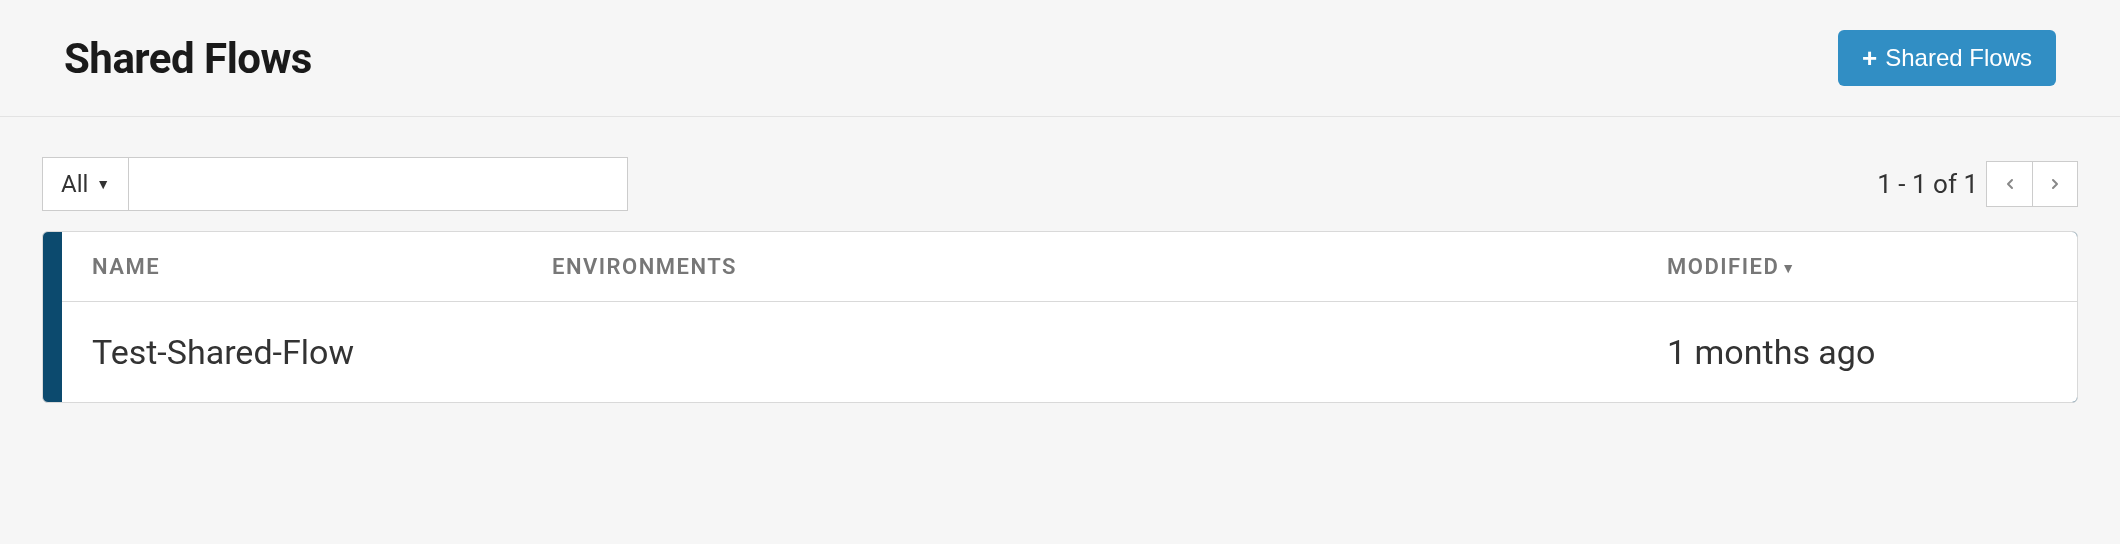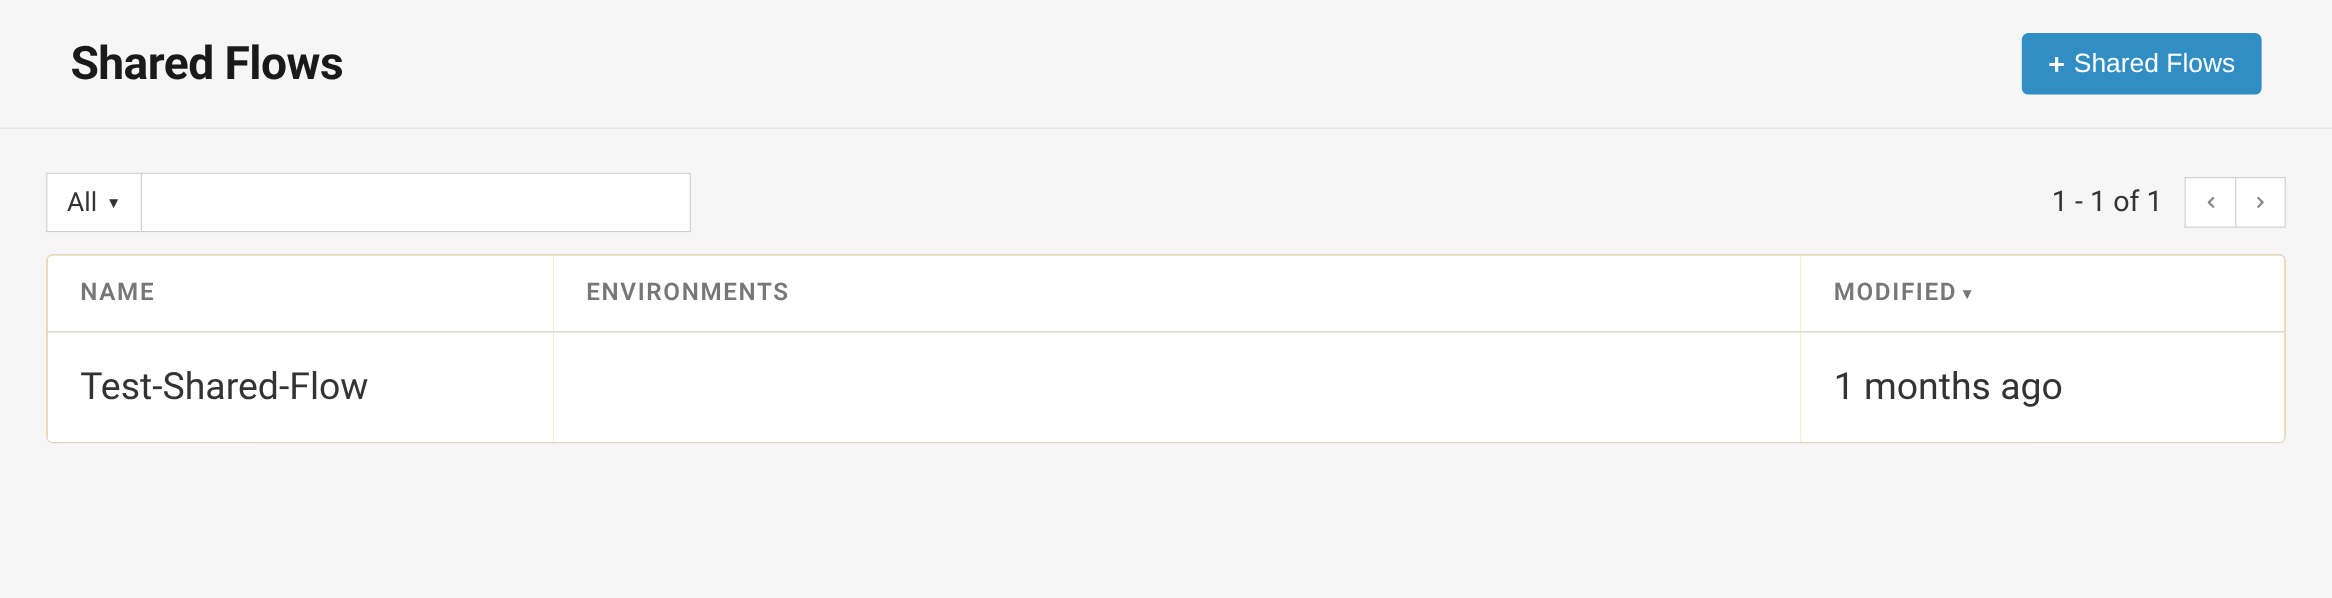--- a/index.html
+++ b/index.html
@@ -75,21 +75,21 @@
       border: 1px solid #ccc;
       padding: 12px 16px;
       font-size: 24px;
       width: 500px;
       outline: none;
       background: #fff;
     }
     .toolbar-right {
       display: flex;
       align-items: center;
-      gap: 20px;
+      gap: 8px;
     }
     .pagination-info {
       font-size: 26px;
       color: #333;
     }
     .pagination-buttons {
       display: flex;
     }
     .page-btn {
       width: 46px;
@@ -106,22 +106,23 @@
       border-right: none;
     }
     .page-btn svg {
       width: 16px;
       height: 16px;
     }
     .table-container {
       margin: 0 42px 40px 42px;
       border: 1px solid #d9d9d9;
       border-radius: 6px;
-      background: #eab308;
+      background: #0c4a6e;
       overflow: hidden;
+      padding-left: 19px;
     }
     .table {
       width: 100%;
       border-collapse: collapse;
     }
     .table thead th {
       text-align: left;
       padding: 22px 30px;
       font-size: 22px;
       font-weight: 600;

